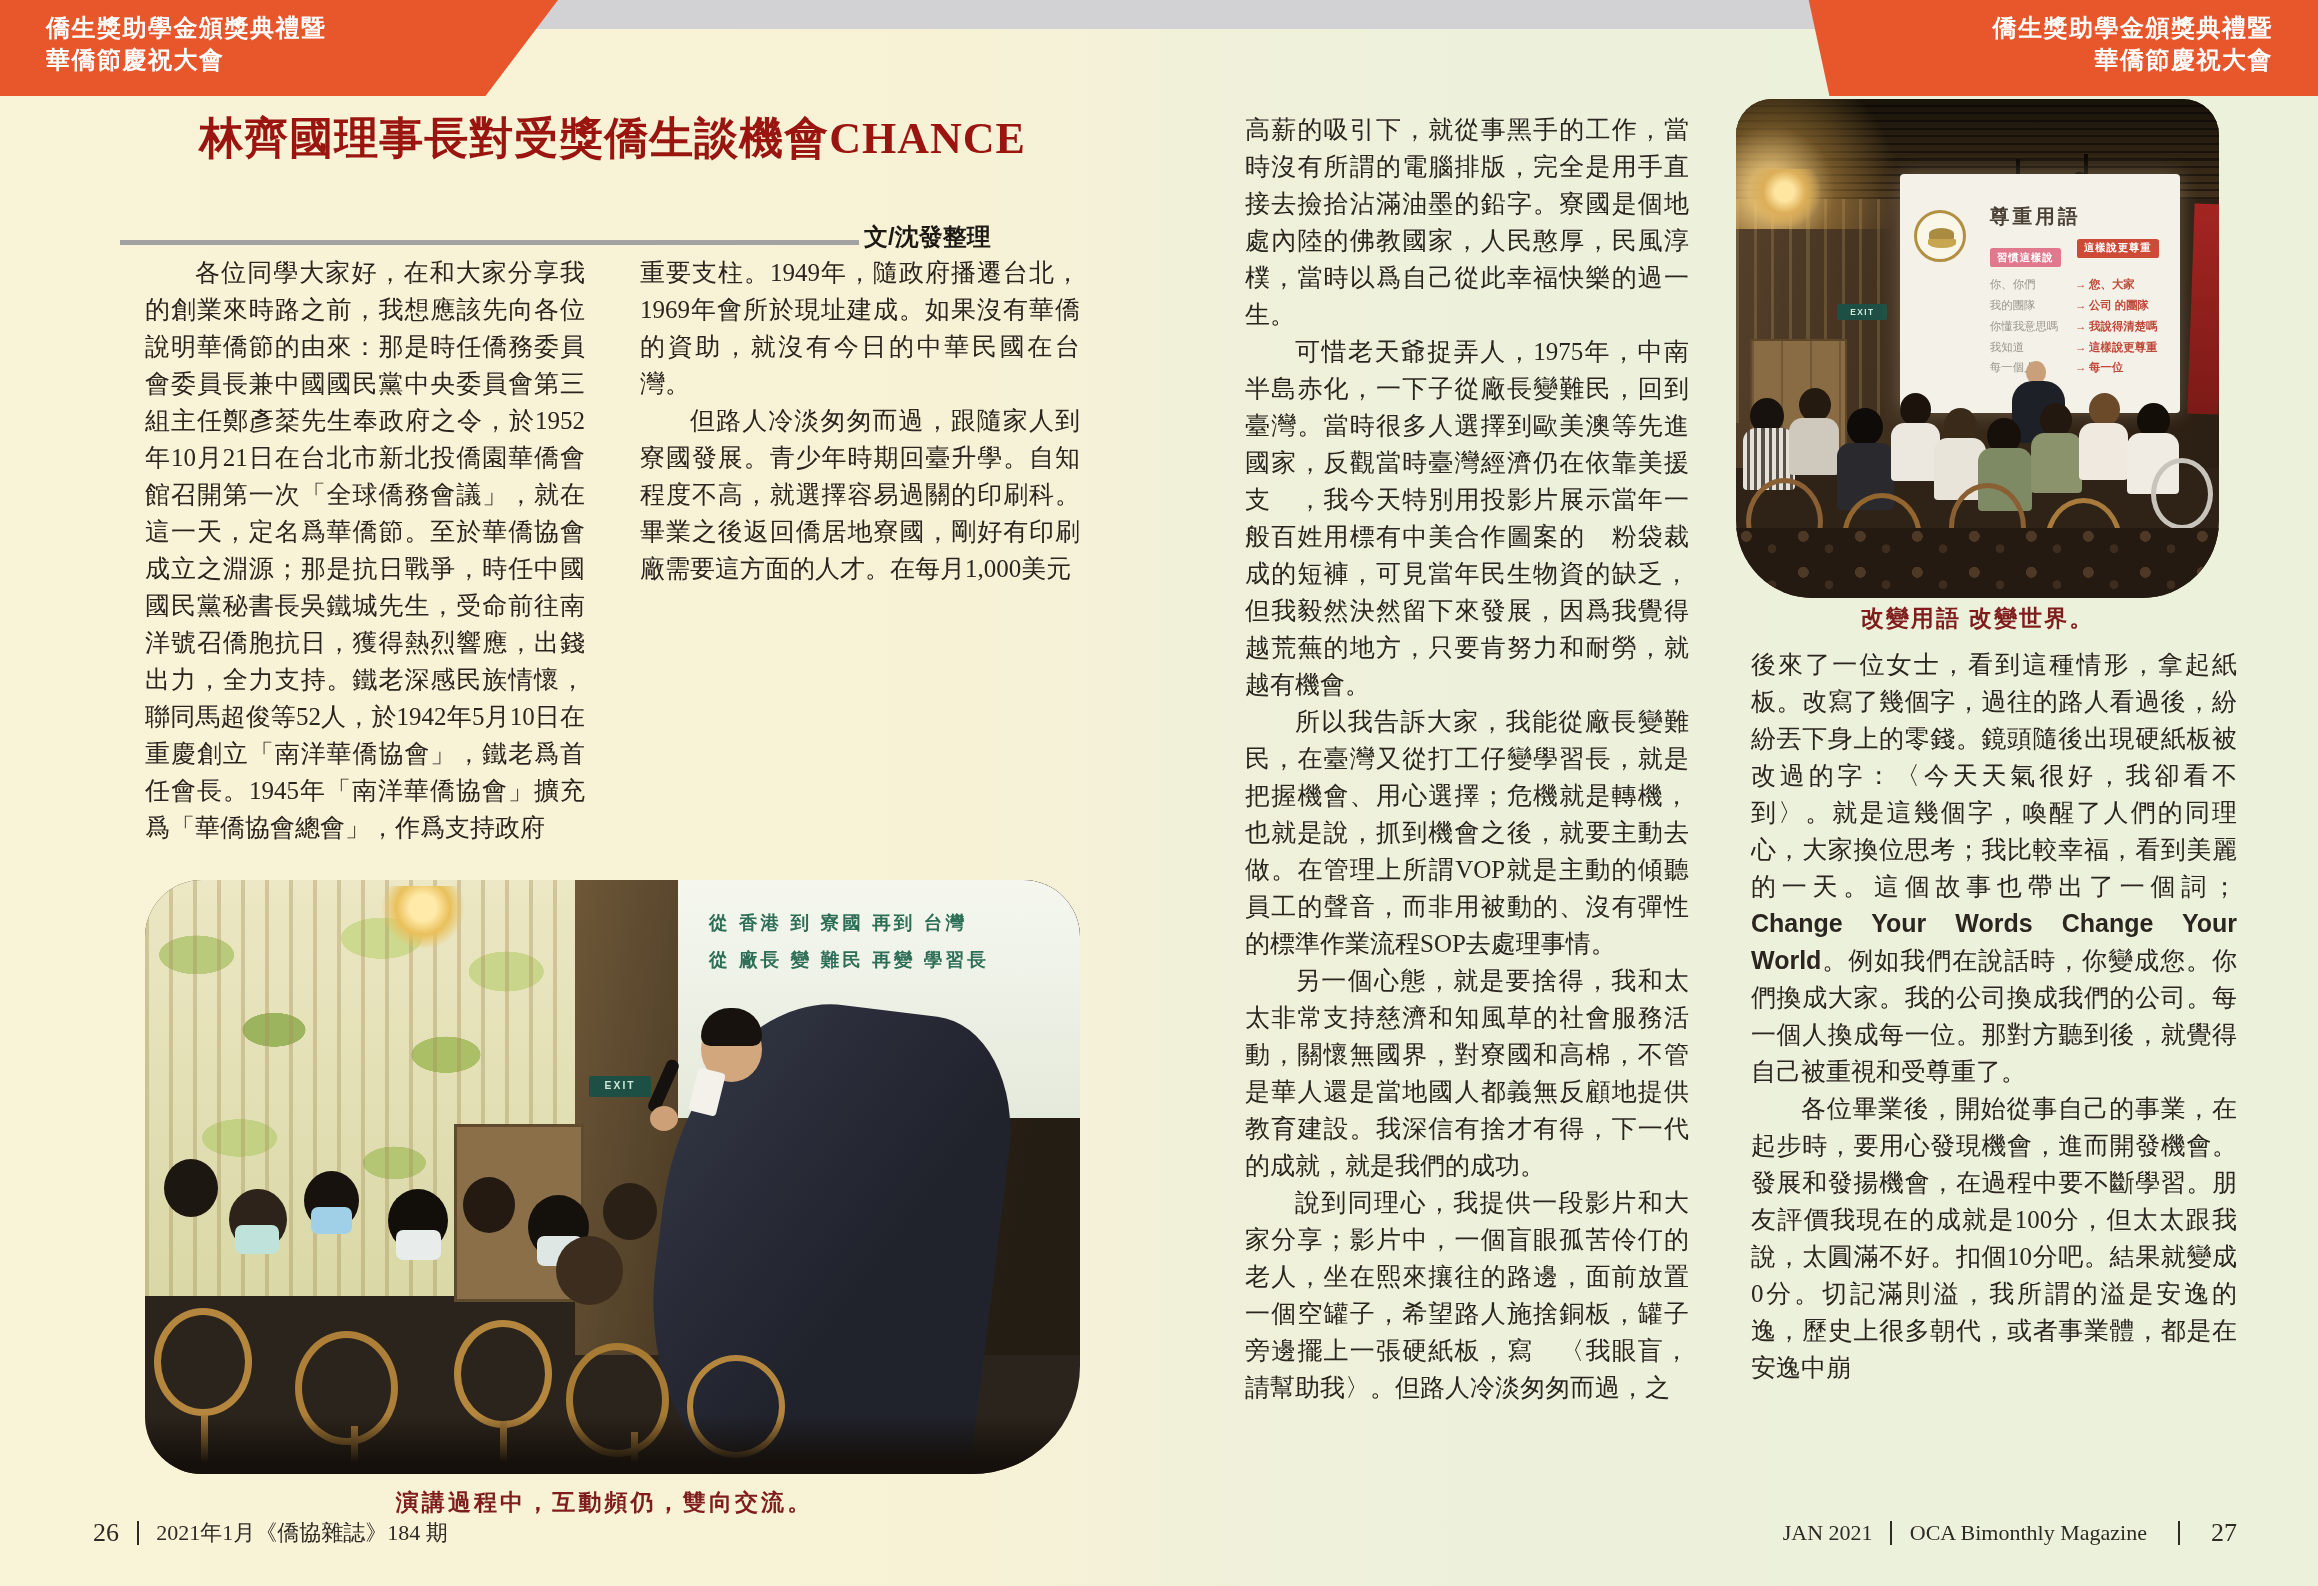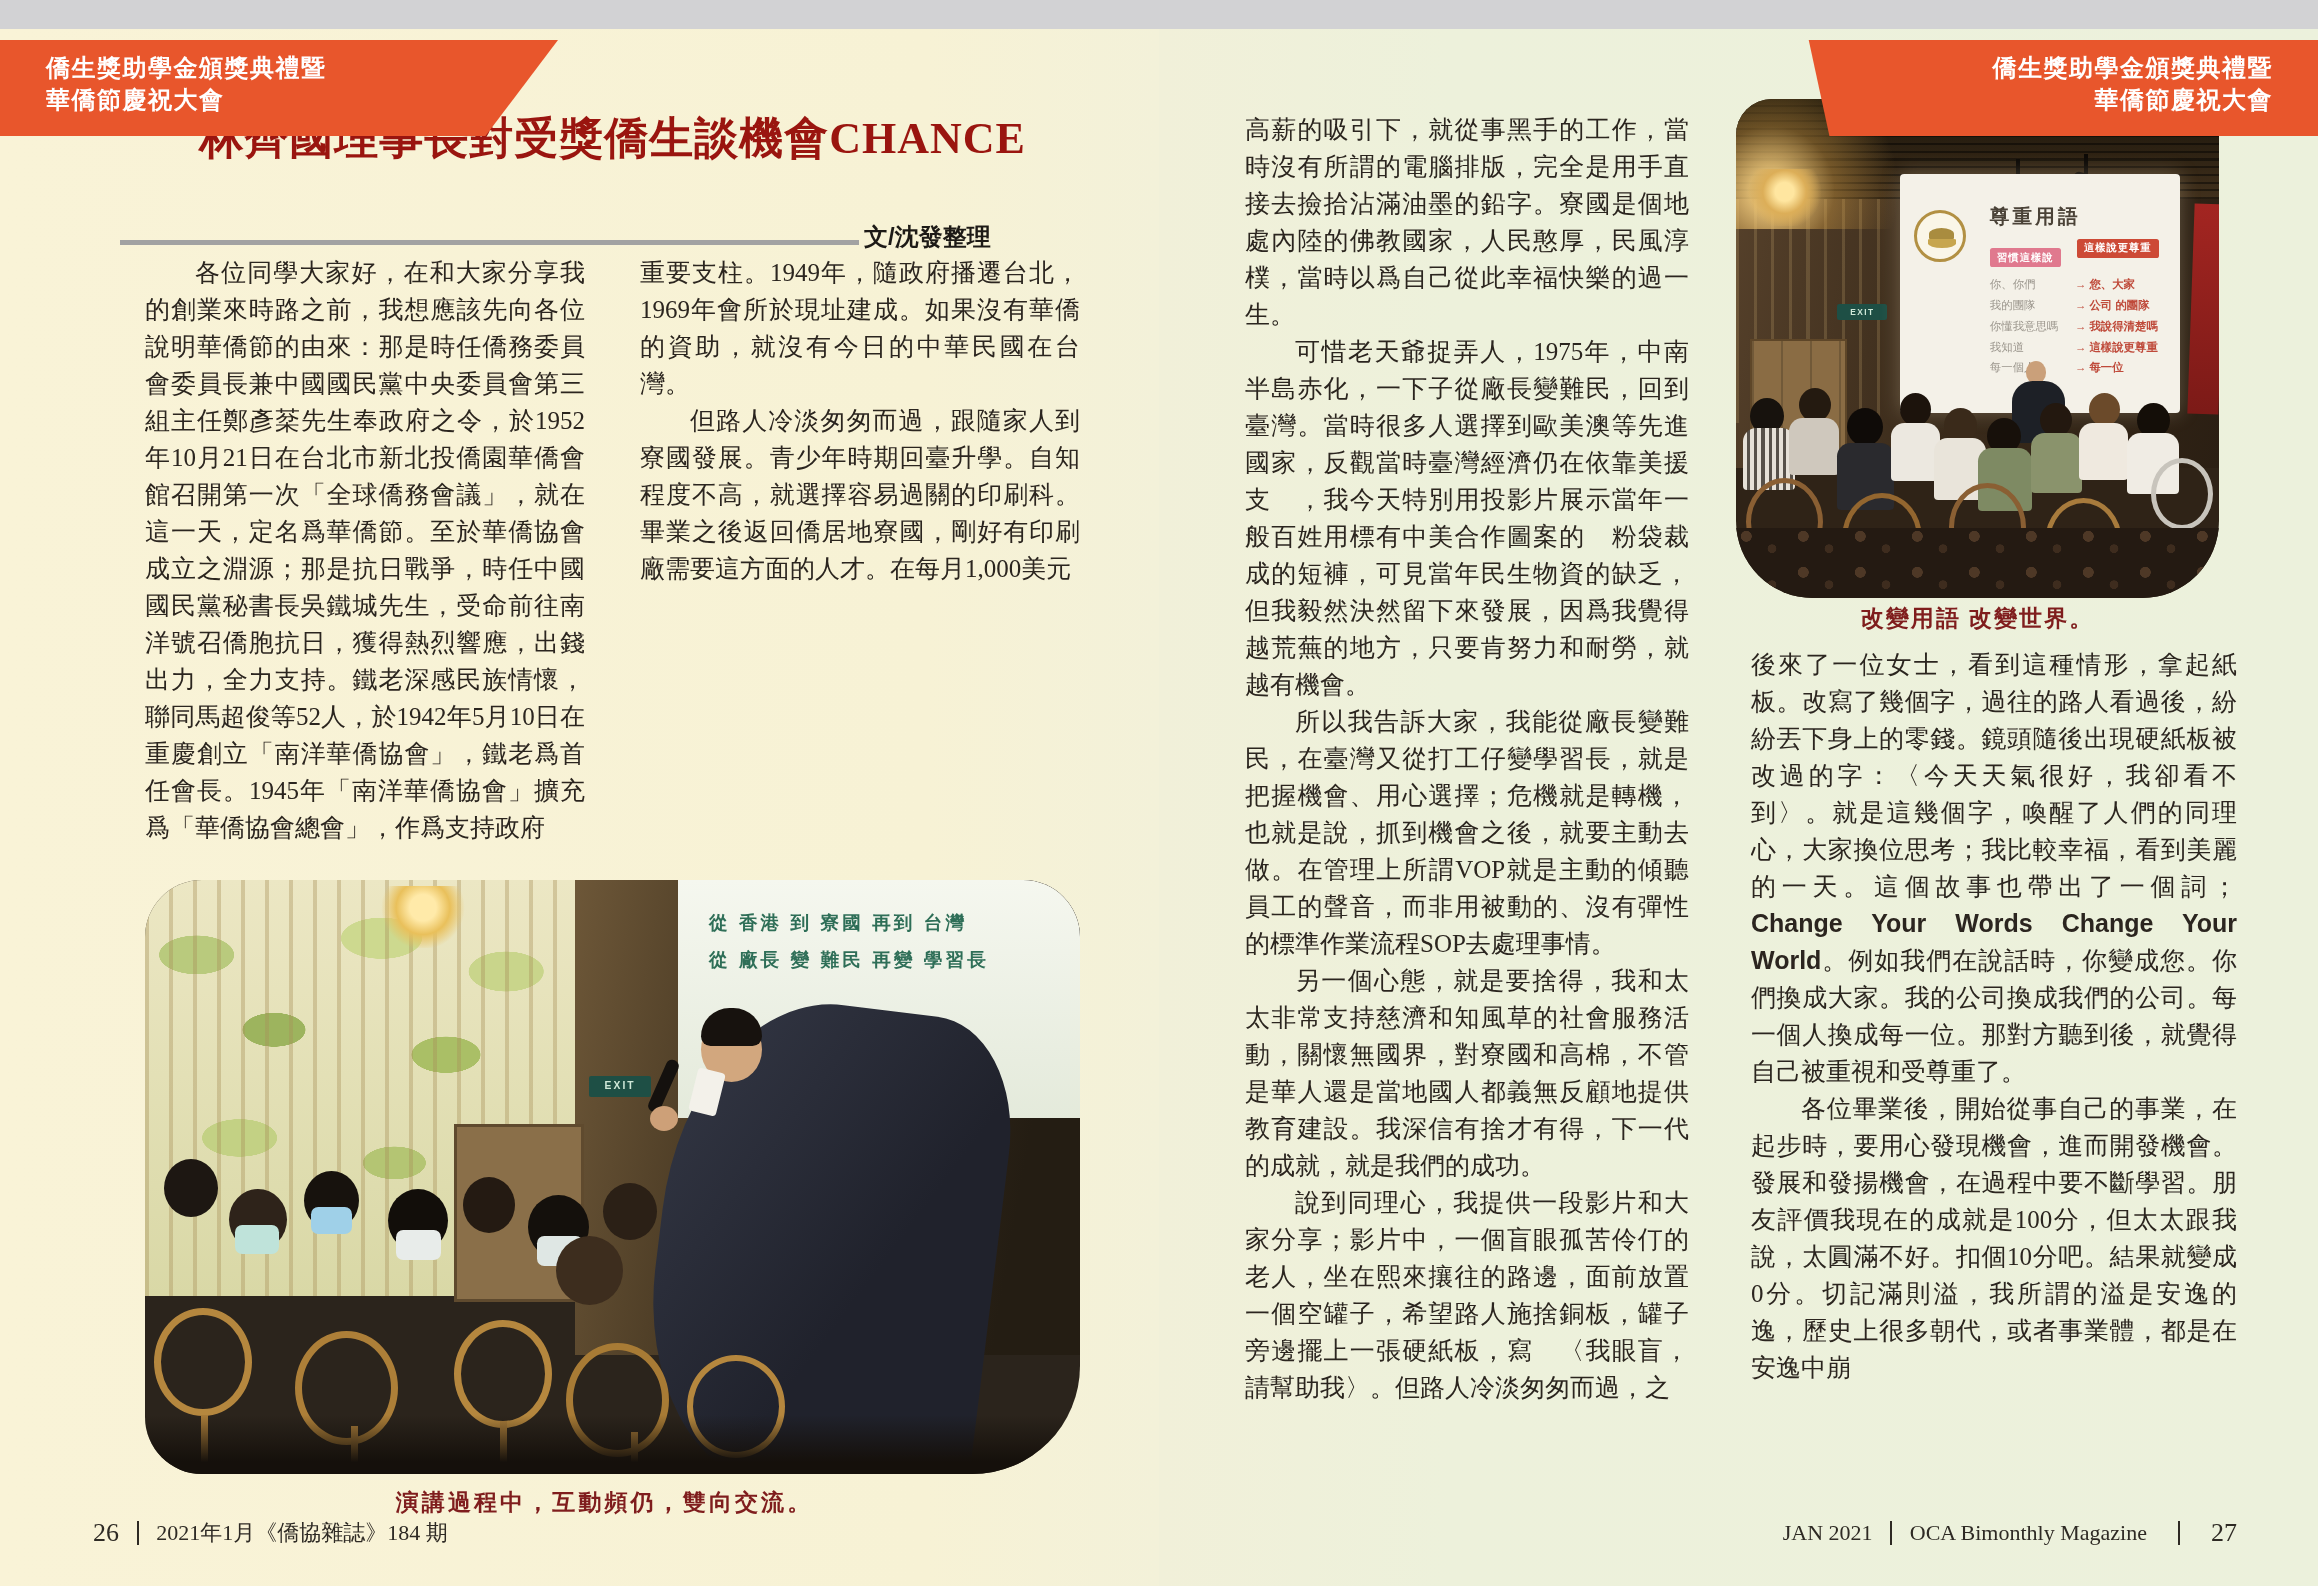--- a/index.html
+++ b/index.html
@@ -6,21 +6,21 @@
   body{width:2319px;height:1587px;font-family:"Liberation Serif","DejaVu Serif",serif;}
   .spread{position:relative;width:2319px;height:1587px;overflow:hidden;background:#f6f1d6;}
   .page-left-bg{position:absolute;left:0;top:0;width:1159px;height:1587px;
     background:linear-gradient(90deg,#f9f3d7 0%,#f7f2d5 80%,#f3f1d9 100%);}
   .page-right-bg{position:absolute;left:1159px;top:0;width:1159px;height:1587px;
     background:linear-gradient(90deg,#f1f0d9 0%,#edf1db 25%,#ecf1dc 100%);}
   .gray-strip{position:absolute;left:0;top:0;width:2319px;height:29.4px;background:#d2d2d4;}
 
   .banner{position:absolute;top:0;height:96px;background:#e8562c;color:#fff;
     font-family:"Liberation Sans","DejaVu Sans",sans-serif;font-weight:700;font-size:24px;
-    line-height:32px;letter-spacing:1.5px;z-index:5;margin-top:40px;}
+    line-height:32px;letter-spacing:1.5px;z-index:5;}
   .banner-l{left:0;width:558px;clip-path:polygon(0 0,100% 0,87% 100%,0 100%);padding:12.4px 0 0 46px;box-sizing:border-box;}
   .banner-r{left:1788px;width:531px;clip-path:polygon(3.9% 0,100% 0,100% 100%,7.8% 100%);
     text-align:right;padding:12.4px 46px 0 0;box-sizing:border-box;}
 
   .title{position:absolute;left:145px;top:109px;width:935px;text-align:center;
     color:#9a150f;font-size:44px;font-weight:700;letter-spacing:1px;}
   .rule{position:absolute;left:120px;top:240px;width:739px;height:4.6px;background:#a2a2a2;}
   .byline{position:absolute;left:864px;top:221px;width:165px;color:#1d1a16;
     font-family:"Liberation Sans","DejaVu Sans",sans-serif;font-weight:700;font-size:24px;}
 
@@ -121,21 +121,21 @@
   .pr-lips-bot{position:absolute;left:24%;top:56%;width:28px;height:9.3px;background:#c7a64f;
     border-radius:10% 10% 60% 60%;}
   .pr-slide-title{position:absolute;left:32%;top:12%;font-family:"Liberation Sans",sans-serif;
     font-weight:700;font-size:19.6px;color:#4a4237;letter-spacing:3.1px;}
   .badge{position:absolute;font-family:"Liberation Sans",sans-serif;font-weight:700;color:#fff;
     font-size:10.3px;padding:2.6px 7.2px;border-radius:2.6px;letter-spacing:1px;}
   .badgeL{left:32%;top:31%;background:#e0798e;}
   .badgeR{left:63%;top:27%;background:#cd4a36;}
   .slide-rows{position:absolute;left:32%;top:42%;width:66%;font-family:"Liberation Sans",sans-serif;
     font-size:11.4px;line-height:20.7px;}
-  .srow{display:flex;}
+  .srow{display:flex;font-family:Liberation Serif, serif;}
   .sfrom{width:46%;color:#9a958c;}
   .sto{width:54%;color:#bf4a3a;font-weight:700;}
   .pr-redbanner{position:absolute;right:-3.1px;top:21%;width:6.5%;height:42%;
     background:linear-gradient(#a32521,#7c1a17);transform:rotate(2deg);}
   .pr-exit{position:absolute;left:21%;top:41%;width:50px;height:16.5px;background:#1e4f45;
     color:#cfe8d8;font-family:"Liberation Sans",sans-serif;font-size:8.3px;font-weight:700;
     text-align:center;line-height:16.5px;letter-spacing:1.5px;border-radius:2.1px;}
   .pr-speaker-head{position:absolute;left:60%;top:52.5%;width:20.7px;height:23px;border-radius:50%;background:#caa07a;}
   .pr-speaker-body{position:absolute;left:57.2%;top:56.5%;width:53px;height:62px;
     background:#1d2026;border-radius:20.7px 20.7px 4.1px 4.1px;}

